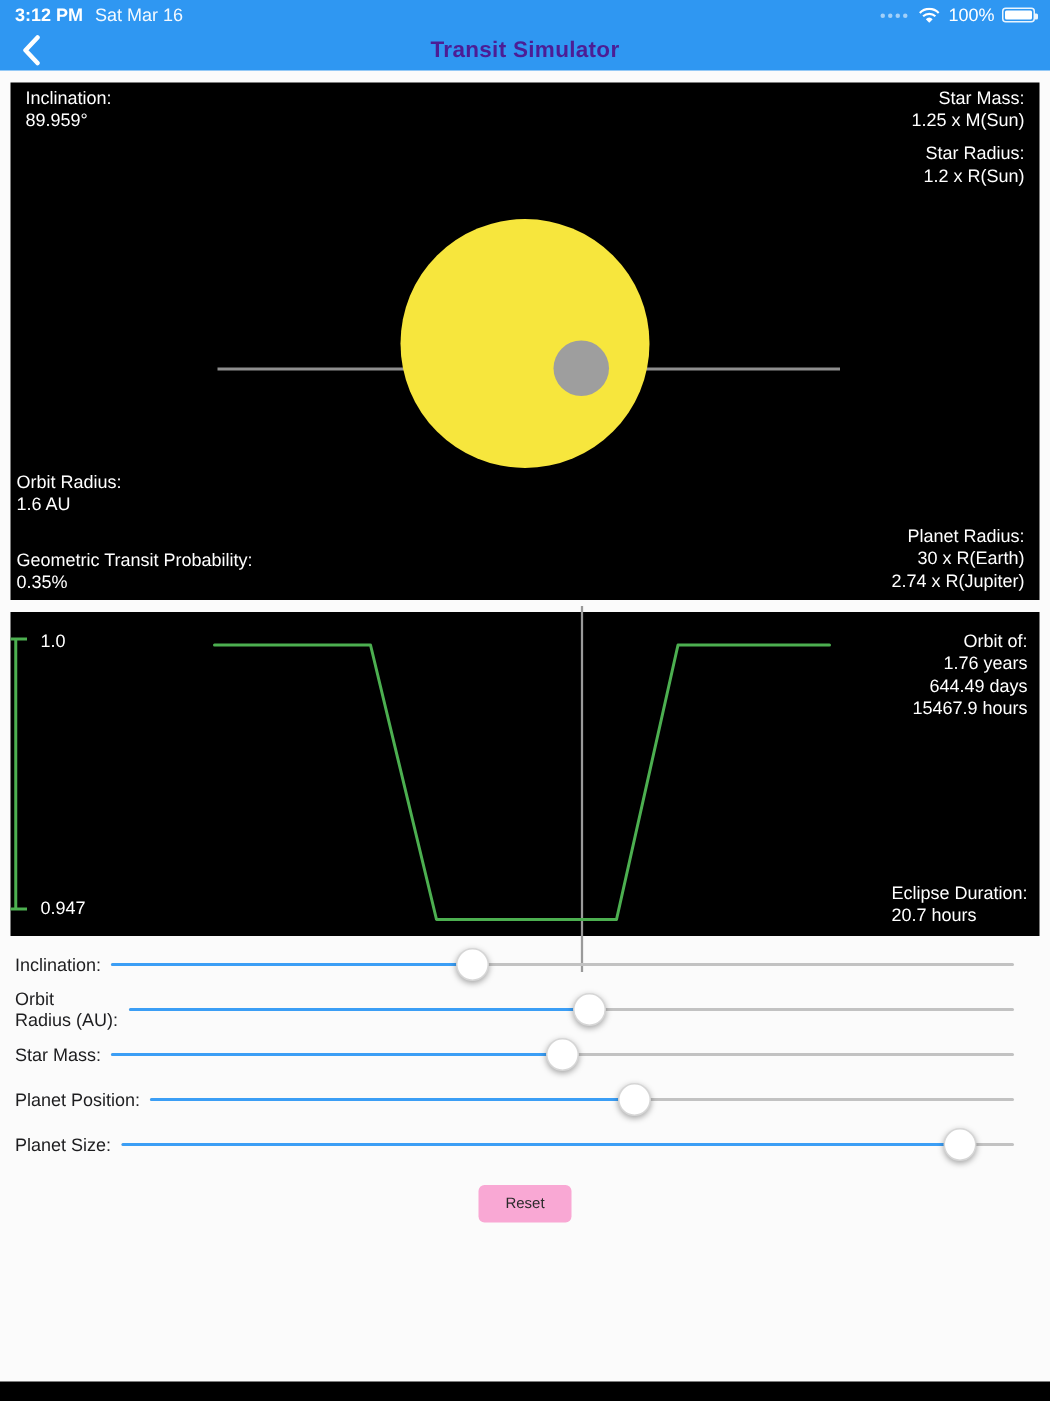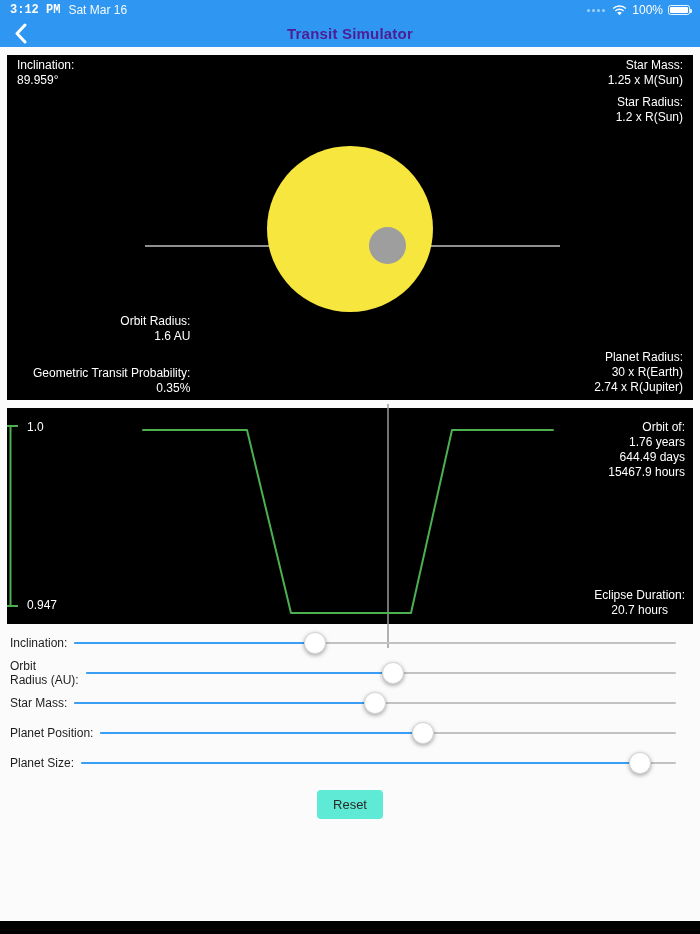--- a/index.html
+++ b/index.html
@@ -19,21 +19,21 @@
     font-family:"Liberation Sans","DejaVu Sans",sans-serif;
     -webkit-font-smoothing:antialiased;
   }
   
   .status-bar{
     height:20px;background:var(--blue);color:#fff;
     display:flex;align-items:center;justify-content:space-between;
     padding:0 10px;font-size:12px;
   }
   .sb-left{display:flex;gap:8px;align-items:center;}
-  .sb-time{font-weight:bold;font-family:Liberation Mono, monospace;}
+  .sb-time{font-weight:bold;}
   .sb-date{opacity:.95;}
   .sb-right{display:flex;gap:5px;align-items:center;}
   .cell-dots{display:flex;gap:2px;align-items:center;margin-right:2px;}
   .cell-dots i{width:3px;height:3px;border-radius:50%;background:#fff;opacity:.55;display:block;}
   .battery{position:relative;width:22px;height:10px;border:1px solid rgba(255,255,255,.9);border-radius:2.5px;padding:1px;}
   .battery b{display:block;height:100%;width:100%;background:#fff;border-radius:1px;}
   .battery:after{content:"";position:absolute;right:-3px;top:3px;width:2px;height:4px;background:rgba(255,255,255,.9);border-radius:0 1px 1px 0;}
   
   .nav-bar{
     height:27px;background:var(--blue);position:relative;
@@ -45,50 +45,50 @@
   .panel{
     position:relative;margin:0 7px;background:#000;color:#fff;
     font-size:12px;line-height:15px;
   }
   .panel-star{margin-top:8px;height:345px;}
   .panel-curve{margin-top:8px;height:216px;}
   .corner{position:absolute;white-space:pre-line;}
   .tl{left:10px;top:3px;text-align:left;}
   .tr1{right:10px;top:3px;text-align:right;}
   .tr2{right:10px;top:40px;text-align:right;margin-left:48px;}
-  .bl{left:26px;bottom:4px;text-align:right;}
+  .bl{left:4px;bottom:4px;text-align:left;}
   .br{right:10px;bottom:5px;text-align:right;margin-left:26px;}
   .gap7{height:7px;}
   
   .orbit-line{position:absolute;left:138px;top:190px;width:415px;height:2px;background:var(--orbitline);}
   .star-circle{position:absolute;left:260px;top:91px;width:166px;height:166px;border-radius:50%;background:var(--star);}
   .planet-circle{position:absolute;left:362px;top:172px;width:37px;height:37px;border-radius:50%;background:var(--planet);}
   
   .curve-svg{position:absolute;left:0;top:0;overflow:visible;}
   .ytick-top{position:absolute;left:20px;top:12px;}
   .ytick-bottom{position:absolute;left:20px;top:190px;}
   .lc-tr{right:8px;top:12px;text-align:right;}
-  .lc-br{right:8px;bottom:6px;text-align:center;}
+  .lc-br{right:8px;bottom:6px;text-align:left;}
   
   .controls{padding:4px 24px 0 10px;background:#fbfbfb;}
   .slider-row{display:flex;align-items:center;min-height:30px;}
   .slider-label{font-size:12px;color:#1d1d1f;white-space:pre-line;flex:0 0 auto;line-height:14px;}
   .slider{flex:1 1 auto;position:relative;height:24px;margin-left:7px;cursor:pointer;}
   .slider .track{position:absolute;left:0;right:0;top:11px;height:2px;background:var(--slider-track);border-radius:1px;}
   .slider .fill{position:absolute;left:0;top:11px;height:2px;background:var(--slider-fill);border-radius:1px;}
   .slider .thumb{
     position:absolute;top:1px;width:22px;height:22px;border-radius:50%;
     background:#fff;border:0.5px solid #d6d6d6;
     box-shadow:0 1.5px 4px rgba(0,0,0,.35);
   }
   
   .reset-row{text-align:center;margin-top:12px;}
   .reset-btn{
-    display:inline-block;background:#5eead4;color:#2b2b2b;
-    font-size:13px;font-family:inherit;border:none;border-radius:4px;
+    display:inline-block;background:#f9a8d4;color:#2b2b2b;
+    font-size:10px;font-family:inherit;border:none;border-radius:4px;
     padding:7px 16px;min-width:62px;cursor:pointer;text-align:center;
   }
   .home-bar{position:absolute;left:0;bottom:0;width:100%;height:13px;background:#000;}
 </style>
 </head>
 <body>
 
 <div class="status-bar">
   <div class="sb-left">
     <span class="sb-time">3:12 PM</span>

